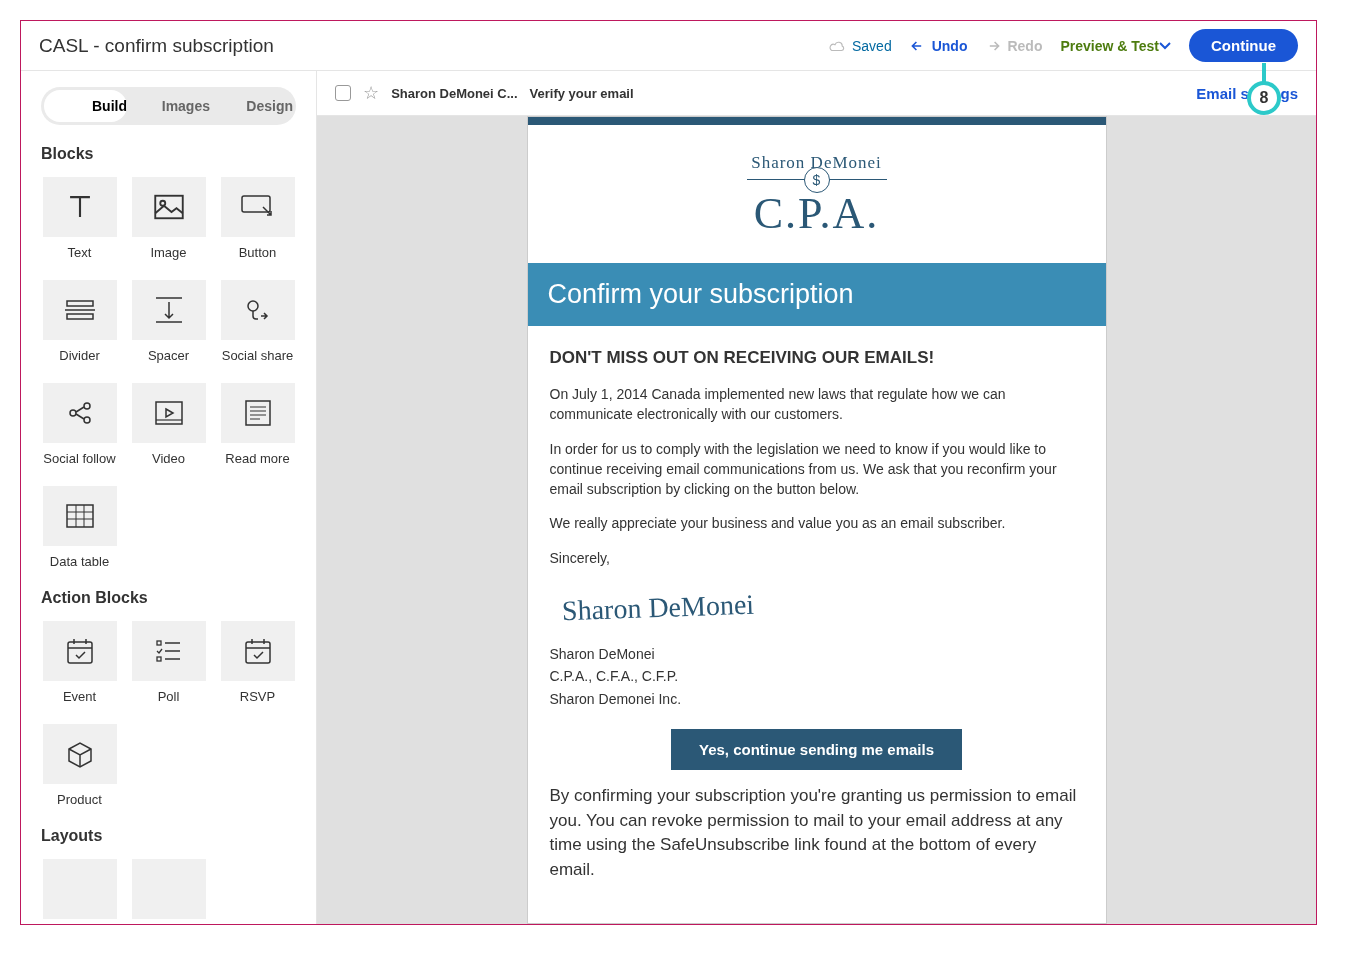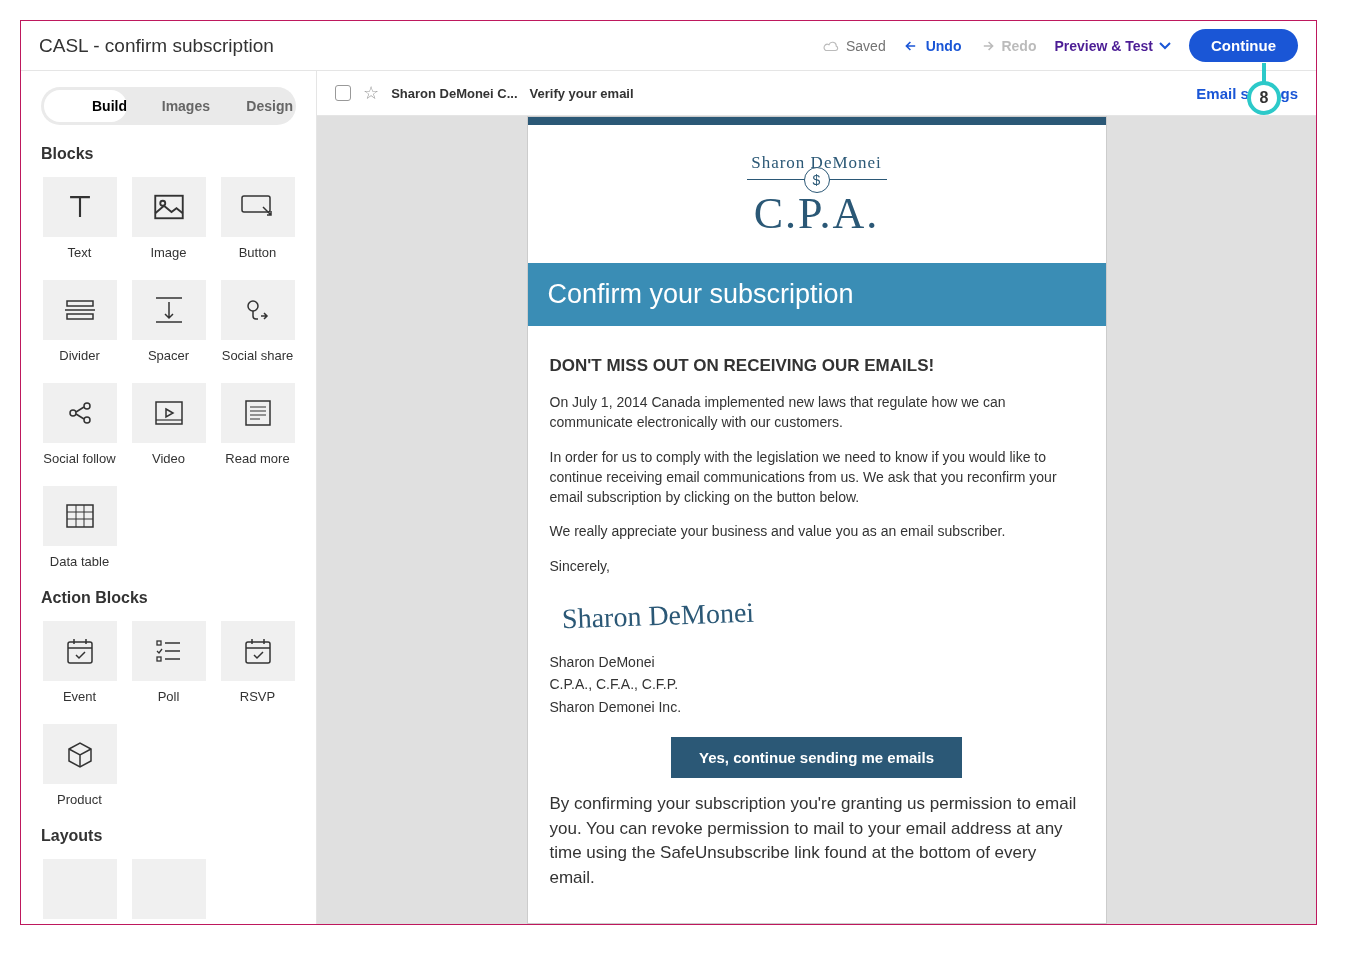--- a/index.html
+++ b/index.html
@@ -3,25 +3,25 @@
 <meta charset="utf-8">
 <style>
 * { box-sizing: border-box; margin: 0; padding: 0; }
 body { font-family: -apple-system, BlinkMacSystemFont, "Segoe UI", Arial, sans-serif; background: #fff; color: #333; }
 .app { border: 1px solid #be185d; width: 1297px; height: 905px; margin: 20px; display: flex; flex-direction: column; overflow: hidden; position: relative; }
 
 
 .topbar { display: flex; align-items: center; padding: 10px 18px; border-bottom: 1px solid #e5e5e5; height: 50px; }
 .topbar-title { font-size: 19px; font-weight: 500; flex: 1; }
 .topbar-actions { display: flex; align-items: center; gap: 18px; }
-.saved-indicator { display: flex; align-items: center; gap: 6px; color: #737373; font-size: 14px; }
+.saved-indicator { display: flex; align-items: center; gap: 6px; color: #0369a1; font-size: 14px; }
 .undo-btn, .redo-btn { display: flex; align-items: center; gap: 6px; font-size: 14px; font-weight: 600; cursor: pointer; }
 .undo-btn { color: #1a56d6; }
 .redo-btn { color: #bbb; }
-.preview-btn { color: #4c1d95; font-size: 14px; font-weight: 600; cursor: pointer; display: flex; align-items: center; gap: 6px; }
+.preview-btn { color: #4d7c0f; font-size: 14px; font-weight: 600; cursor: pointer; display: flex; align-items: center; }
 .continue-btn { background: #1a56d6; color: #fff; border: none; border-radius: 20px; padding: 8px 22px; font-size: 15px; font-weight: 600; cursor: pointer; }
 
 
 .main { display: flex; flex: 1; overflow: hidden; }
 .sidebar { width: 296px; border-right: 1px solid #e5e5e5; display: flex; flex-direction: column; }
 .sidebar-scroll { overflow-y: auto; flex: 1; padding: 16px 20px; }
 .tab-pills { display: flex; background: #eaeaea; border-radius: 24px; padding: 3px; margin-bottom: 20px; }
 .tab-pill { flex: 1; text-align: right; padding: 8px 0; font-size: 14px; font-weight: 600; color: #666; border-radius: 20px; cursor: pointer; }
 .tab-pill.active { background: #fff; color: #000; }
 .section-h { font-size: 16px; font-weight: 700; margin: 12px 0 14px; }
@@ -39,21 +39,21 @@
 .email-settings-link { margin-left: auto; color: #1a56d6; font-size: 15px; font-weight: 600; cursor: pointer; }
 .canvas-body { flex: 1; background: #e0e0e0; overflow-y: auto; display: flex; justify-content: center; padding: 0; position: relative; }
 .email-preview { width: 580px; background: #fff; border: 1px solid #ccc; margin-top: 0; }
 .email-topbar { height: 8px; background: #2b5876; }
 .email-logo-area { padding: 28px 0 24px; text-align: center; }
 .logo-name { font-family: Georgia, serif; font-size: 17px; color: #2b5876; letter-spacing: 1px; }
 .logo-cpa { font-family: Georgia, serif; font-size: 44px; color: #2b5876; letter-spacing: 2px; margin-top: 8px; }
 .logo-line { width: 140px; height: 1px; background: #2b5876; margin: 6px auto; position: relative; }
 .logo-circle { width: 26px; height: 26px; border: 1.5px solid #2b5876; border-radius: 50%; background: #fff; position: absolute; left: 50%; top: 50%; transform: translate(-50%, -50%); display: flex; align-items: center; justify-content: center; font-size: 14px; color: #2b5876; }
 .confirm-banner { background: #3a8db5; color: #fff; padding: 16px 20px; font-size: 27px; font-family: Verdana, sans-serif; }
-.email-body { padding: 22px 22px; font-family: Verdana, Arial, sans-serif; font-size: 14px; color: #333; margin-top: 8px; }
+.email-body { padding: 22px 22px; font-family: Verdana, Arial, sans-serif; font-size: 14px; color: #333; }
 .email-h { font-size: 17px; font-weight: 700; margin-bottom: 16px; }
 .email-body p { margin-bottom: 14px; line-height: 1.45; }
 .signature-img { font-family: 'Brush Script MT', cursive; font-size: 28px; color: #2b5876; margin: 10px 0 20px 12px; transform: rotate(-2deg); display: inline-block; }
 .cta-btn { display: block; margin: 20px auto 14px; background: #2b5876; color: #fff; padding: 12px 28px; font-size: 15px; font-weight: 700; border: none; cursor: pointer; }
 .disclaimer { font-size: 17px; line-height: 1.4; }
 
 
 .badge-marker { position: absolute; right: 35px; top: 60px; width: 34px; height: 34px; border: 4px solid #2cc9c9; border-radius: 50%; background: #fff; display: flex; align-items: center; justify-content: center; font-weight: 700; font-size: 16px; z-index: 50; }
 .badge-line { position: absolute; right: 50px; top: 42px; width: 4px; height: 22px; background: #2cc9c9; z-index: 49; }
 

